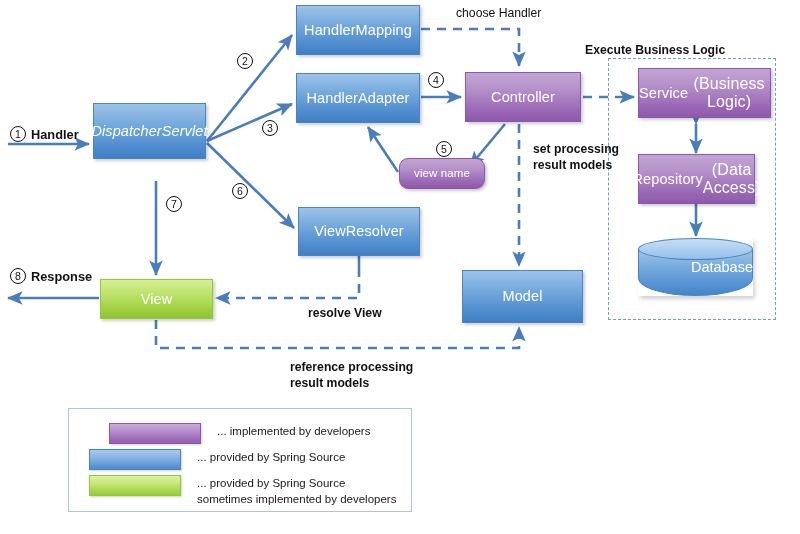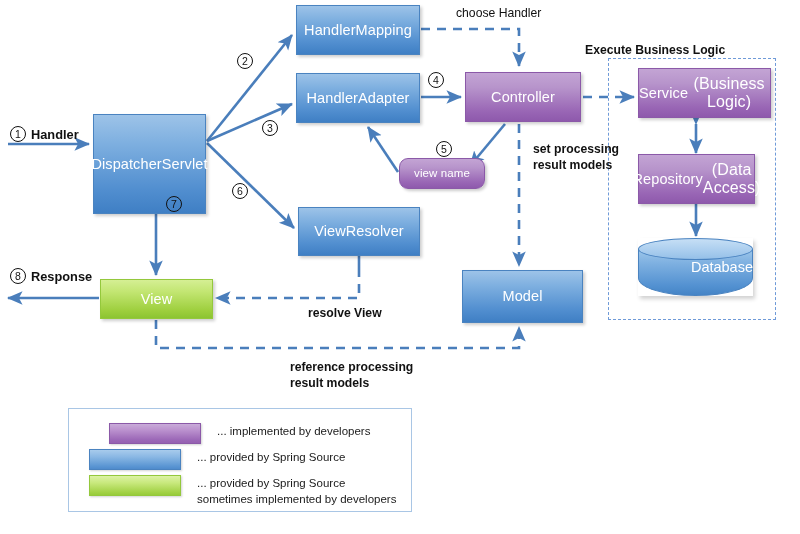--- a/index.html
+++ b/index.html
@@ -231,21 +231,21 @@
       <line x1="583" y1="97" x2="634" y2="97" marker-end="url(#ah-d)"></line>
 
       <line x1="519" y1="124" x2="519" y2="266" marker-end="url(#ah-d)"></line>
 
       <path d="M359,268 L359,298 L216,298" marker-end="url(#ah-d)"></path>
 
       <path d="M156,320 L156,348 L519,348 L519,327" marker-end="url(#ah-d)"></path>
     </g>
   </svg>
 
-  <div class="node n-blue" style="left:93px; top:114px; width:113px; height:100px;">
+  <div class="node n-blue" style="left:93px; top:103px; width:113px; height:56px;font-style:italic;">
     <span class="t1">Dispatcher</span>
     <span class="t1">Servlet</span>
   </div>
 
   <div class="node n-blue" style="left:296px; top:5px; width:124px; height:50px;">
     <span class="t1">Handler</span>
     <span class="t1">Mapping</span>
   </div>
 
   <div class="node n-blue" style="left:296px; top:73px; width:124px; height:50px;">

